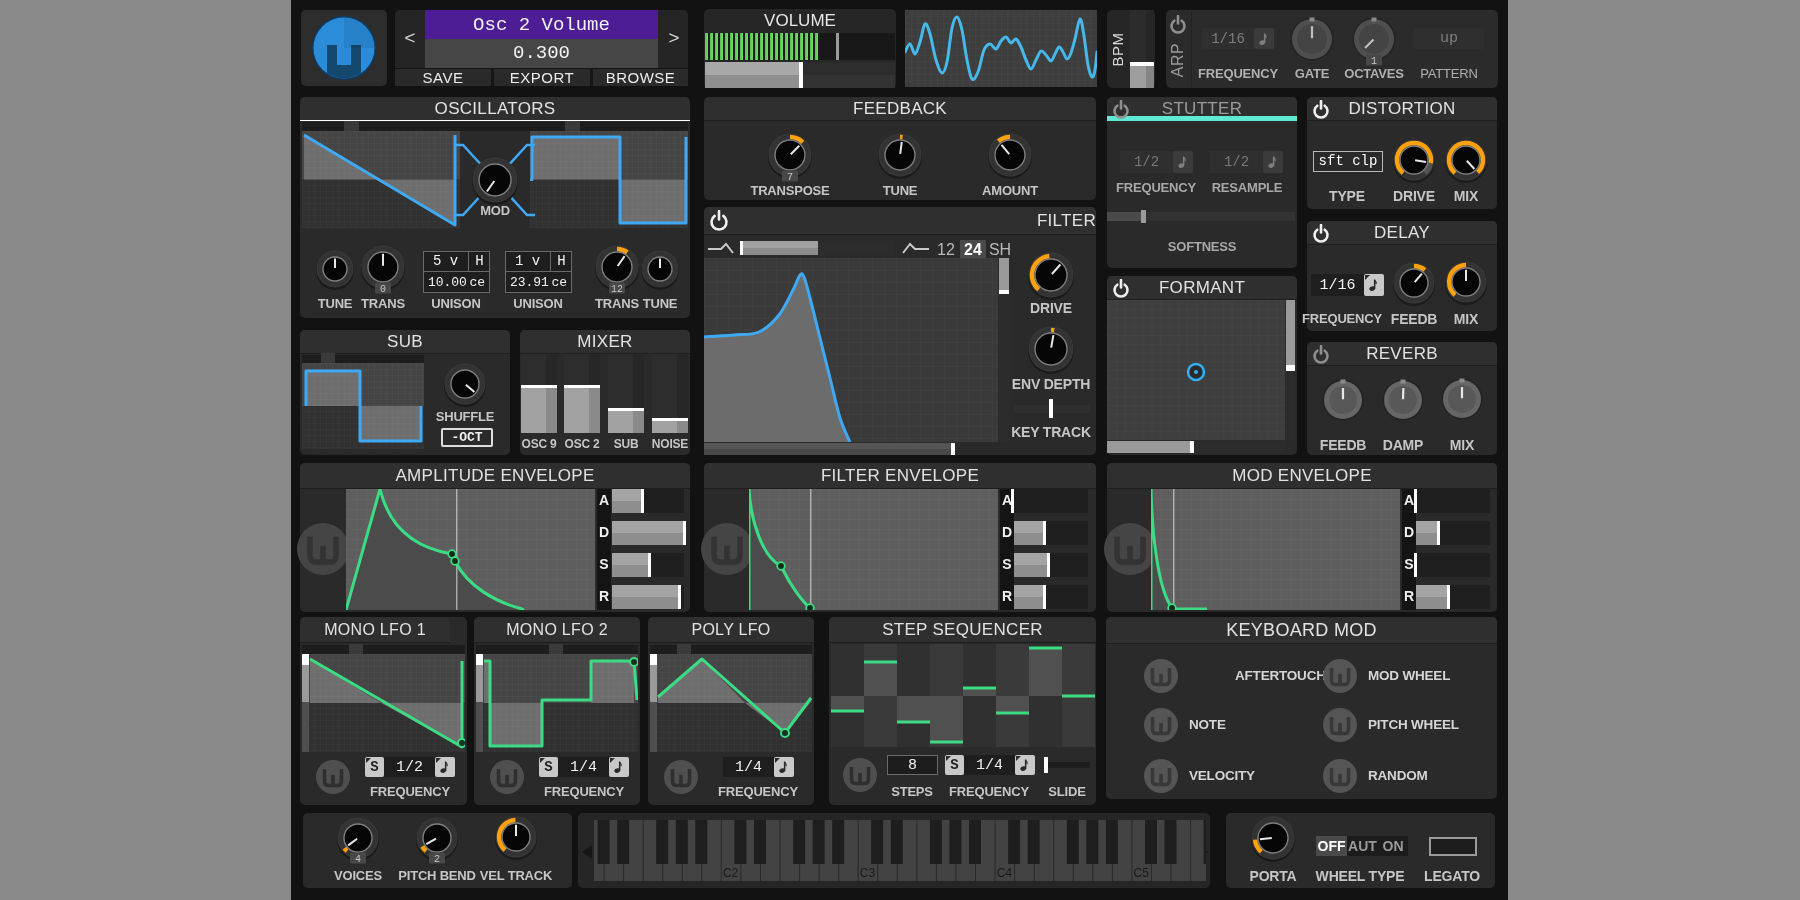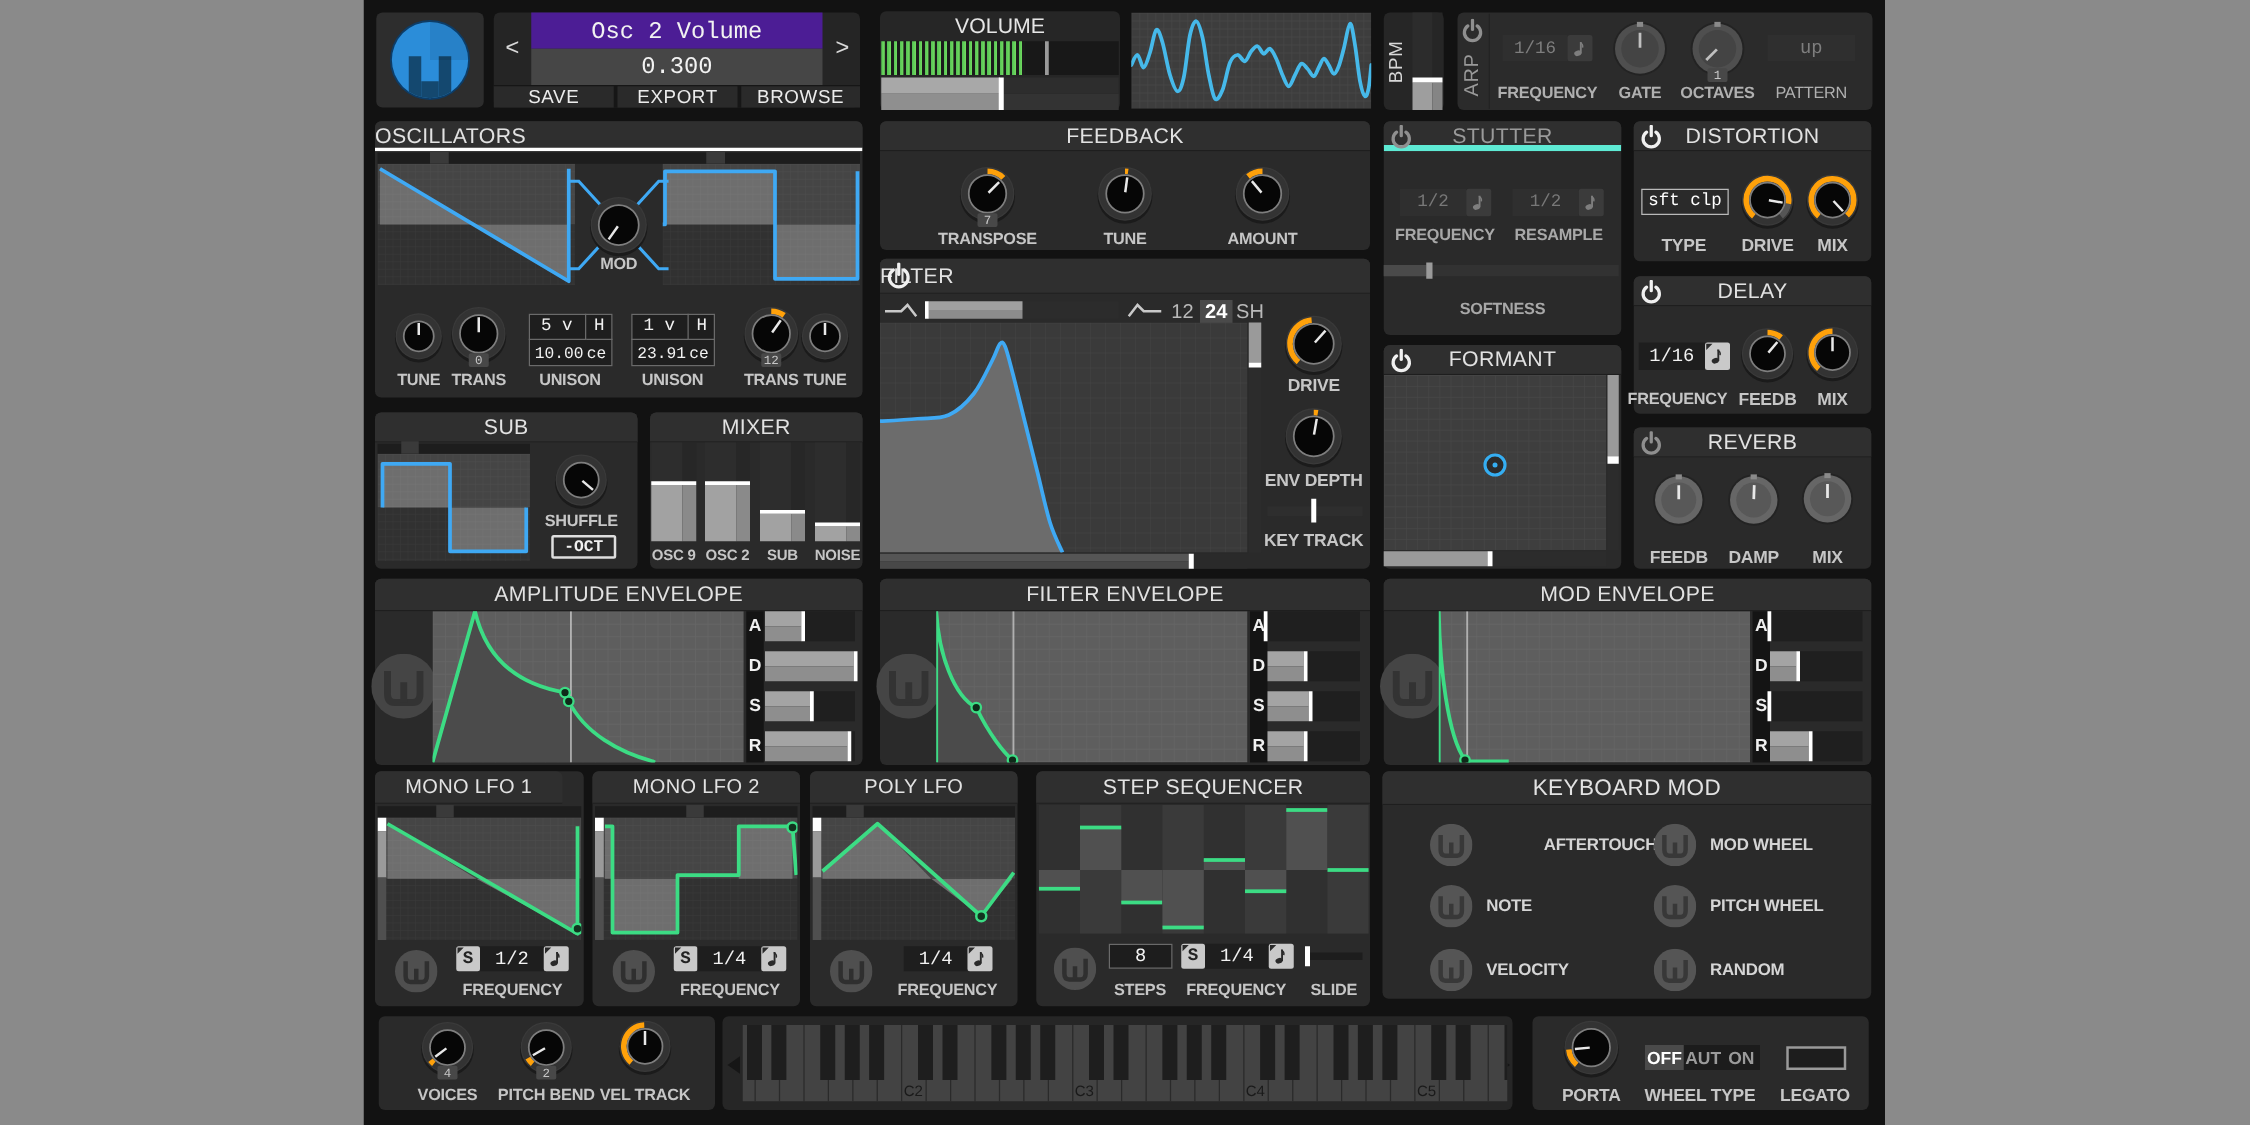--- a/index.html
+++ b/index.html
@@ -93,21 +93,21 @@
     <line x1="-0.5" y1="0.5" x2="-9.0" y2="9.0" stroke="#c0c0c0" stroke-width="2.2"></line>
     <rect x="-8" y="15.5" width="16" height="11" rx="1.5" fill="#484848"></rect>
     <text x="0" y="24.5" text-anchor="middle" font-family="Liberation Mono" font-size="10" fill="#c6c6c6">1</text>
   </svg>
 <div style="position:absolute;left:1414px;top:28px;width:70px;height:21px;background:#2f2f2f;color:#7e7e7e;font:15px 'Liberation Mono';display:flex;align-items:center;justify-content:center">up</div>
 <div style="position:absolute;left:1238px;top:66px;transform:translateX(-50%);font-size:13px;font-weight:bold;color:#b0b0b0;white-space:nowrap;letter-spacing:-0.2px">FREQUENCY</div>
 <div style="position:absolute;left:1312px;top:66px;transform:translateX(-50%);font-size:13px;font-weight:bold;color:#b0b0b0;white-space:nowrap;letter-spacing:-0.2px">GATE</div>
 <div style="position:absolute;left:1374px;top:66px;transform:translateX(-50%);font-size:13px;font-weight:bold;color:#b0b0b0;white-space:nowrap;letter-spacing:-0.2px">OCTAVES</div>
 <div style="position:absolute;left:1449px;top:66px;transform:translateX(-50%);font-size:13px;font-weight:normal;color:#b0b0b0;white-space:nowrap;letter-spacing:-0.2px">PATTERN</div>
 <div class="box" style="left:300px;top:97px;width:390px;height:221px;background:#2a2a2a"></div>
-<div style="position:absolute;left:300px;top:97px;width:390px;height:24px;background:#2f2f2f;border-radius:5px 5px 0 0;border-bottom:3px solid #ffffff;color:#e2e2e2;font-size:17px;line-height:24px;letter-spacing:0.3px">OSCILLATORS</div>
+<div style="position:absolute;left:300px;top:97px;width:390px;height:24px;background:#2f2f2f;border-radius:5px 5px 0 0;border-bottom:1px solid #ffffff;color:#e2e2e2;font-size:17px;text-align:center;line-height:24px;letter-spacing:0.3px">OSCILLATORS</div>
 <div style="position:absolute;left:302px;top:122px;width:386px;height:9px;background:#1d1d1d"></div>
 <div style="position:absolute;left:344px;top:121px;width:15px;height:10px;background:#3a3a3a"></div>
 <div style="position:absolute;left:565px;top:121px;width:15px;height:10px;background:#3a3a3a"></div>
 <svg style="position:absolute;left:302px;top:131px" width="158" height="97" viewBox="0 0 158 97">
     <defs>
       <pattern id="wo1" width="6" height="6" patternUnits="userSpaceOnUse">
         <path d="M6 0H0V6" fill="none" stroke="rgba(255,255,255,0.035)" stroke-width="1"></path>
       </pattern>
     </defs>
     <rect width="158" height="48.5" fill="#454545"></rect>
@@ -268,21 +268,21 @@
     <circle cx="0" cy="0" r="21.5" fill="#3a3a3a"></circle>
     <circle cx="0" cy="0" r="20.5" fill="#333333"></circle>
     <path d="M-11.6 -13.8 A18 18 0 0 1 0.0 -18.0" fill="none" stroke="#ffa10a" stroke-width="4.5"></path>
     <circle cx="0" cy="0" r="15.0" fill="#060606" stroke="#7e7e7e" stroke-width="1.4"></circle>
     <line x1="-0.8" y1="-0.9" x2="-8.5" y2="-10.1" stroke="#e8e8e8" stroke-width="2"></line>
   </svg>
 <div style="position:absolute;left:790px;top:183px;transform:translateX(-50%);font-size:13px;font-weight:bold;color:#c6c6c6;white-space:nowrap;letter-spacing:-0.2px">TRANSPOSE</div>
 <div style="position:absolute;left:900px;top:183px;transform:translateX(-50%);font-size:13px;font-weight:bold;color:#c6c6c6;white-space:nowrap;letter-spacing:-0.2px">TUNE</div>
 <div style="position:absolute;left:1010px;top:183px;transform:translateX(-50%);font-size:13px;font-weight:bold;color:#c6c6c6;white-space:nowrap;letter-spacing:-0.2px">AMOUNT</div>
 <div class="box" style="left:704px;top:207px;width:392px;height:248px;background:#2a2a2a"></div>
-<div style="position:absolute;left:704px;top:207px;width:392px;height:28px;background:#2f2f2f;border-radius:5px 5px 0 0;border-bottom:1px solid #1e1e1e;color:#e2e2e2;font-size:17px;text-align:left;line-height:28px;letter-spacing:0.3px">FILTER</div>
+<div style="position:absolute;left:704px;top:207px;width:392px;height:28px;background:#2f2f2f;border-radius:5px 5px 0 0;border-bottom:1px solid #1e1e1e;color:#e2e2e2;font-size:17px;text-align:right;line-height:28px;letter-spacing:0.3px">FILTER</div>
 <svg style="position:absolute;left:708px;top:210px" width="22" height="22" viewBox="-11 -11 22 22">
     <path d="M4.3 -5.1 A7.5 7.5 0 1 1 -4.3 -5.1" fill="none" stroke="#f0f0f0" stroke-width="2.6" stroke-linecap="round"></path>
     <line x1="0" y1="-10" x2="0" y2="-1.5" stroke="#f0f0f0" stroke-width="2.6" stroke-linecap="round"></line>
   </svg>
 <svg style="position:absolute;left:707px;top:240px" width="32" height="16" viewBox="0 0 32 16">
     <path d="M1 9 L14 9 L19 4 L26 13" fill="none" stroke="#c9c9c9" stroke-width="2"></path>
   </svg>
 <svg style="position:absolute;left:899px;top:240px" width="32" height="16" viewBox="0 0 32 16">
     <path d="M4 13 L11 4 L16 9 L30 9" fill="none" stroke="#c9c9c9" stroke-width="2"></path>
   </svg>

